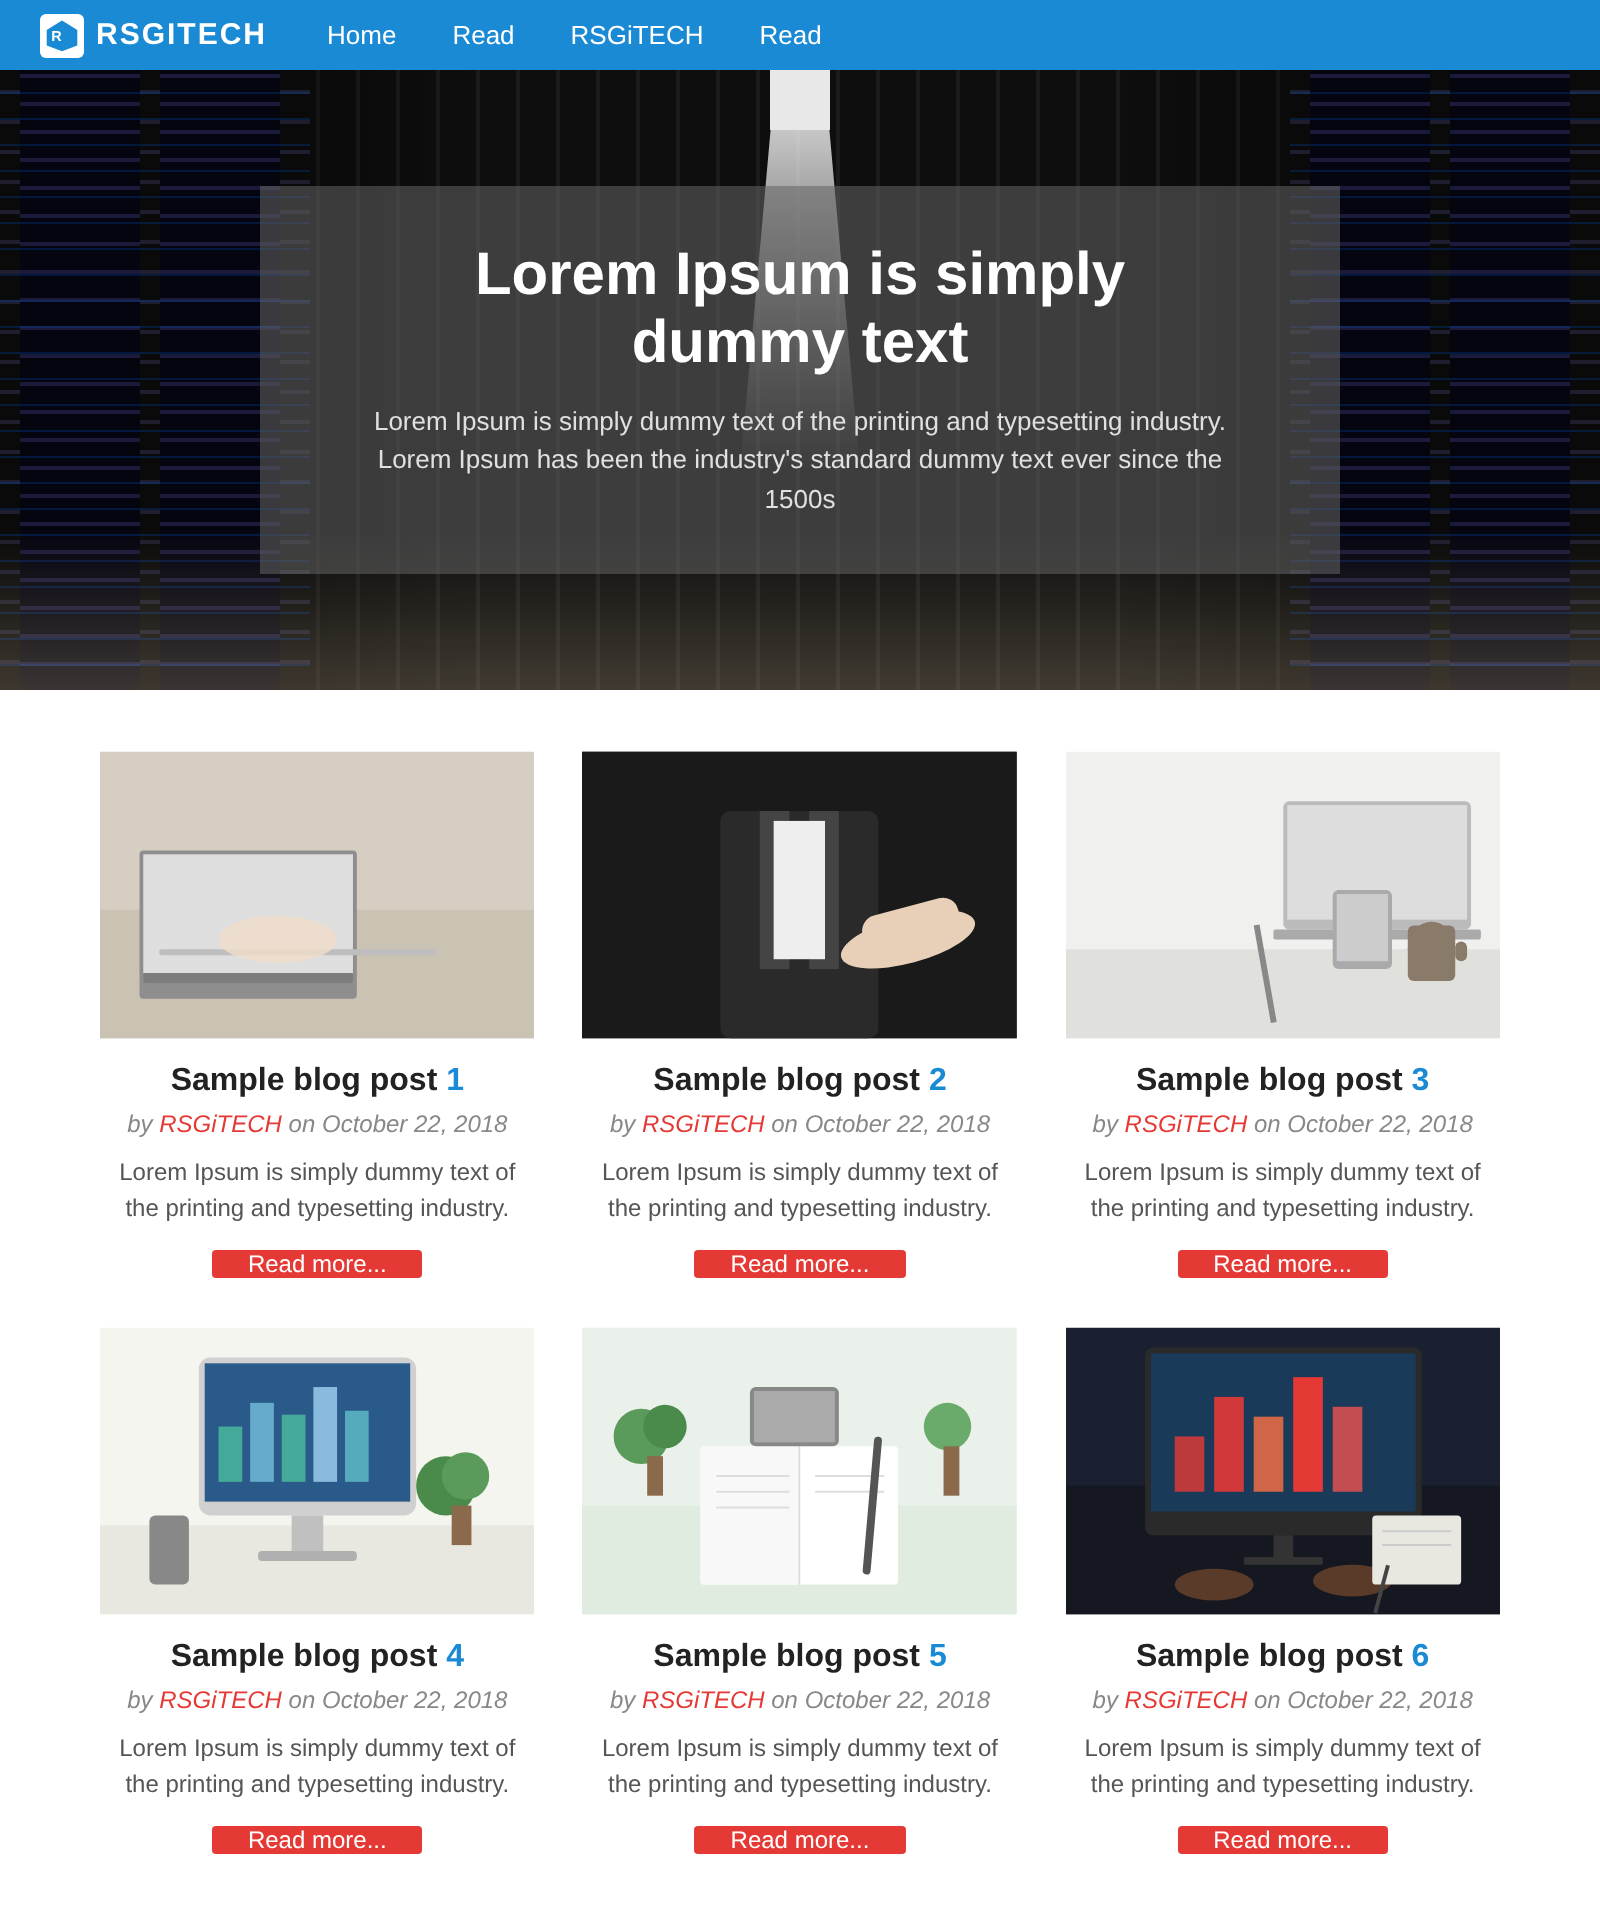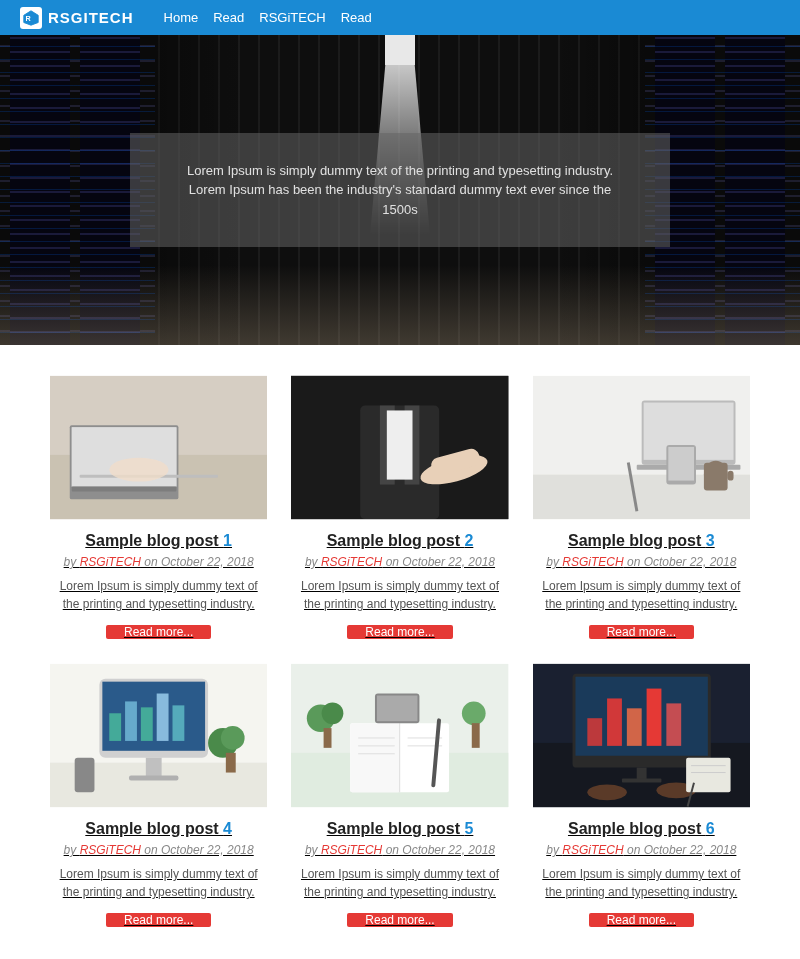--- a/index.html
+++ b/index.html
@@ -29,21 +29,21 @@
       height: 22px;
       background: #fff;
       border-radius: 3px;
       display: flex;
       align-items: center;
       justify-content: center;
     }
     .brand-icon svg { width: 18px; height: 18px; }
     .nav-links {
       display: flex;
-      gap: 15px;
+      gap: 28px;
       margin-left: 10px;
     }
     .nav-link {
       color: #fff;
       text-decoration: none;
       font-size: 13px;
       cursor: pointer;
     }
 
     
@@ -108,21 +108,20 @@
     }
     .blog-grid {
       display: grid;
       grid-template-columns: repeat(3, 1fr);
       gap: 24px;
     }
     .blog-card {
       display: flex;
       flex-direction: column;
       align-items: center;
-      text-decoration: underline;
     }
 
     
     .blog-img-wrap {
       width: 100%;
       height: 145px;
       margin-bottom: 12px;
       overflow: hidden;
       position: relative;
     }
@@ -207,20 +206,21 @@
     <div style="position:absolute;inset:0;background:repeating-linear-gradient(0deg,transparent 0px,transparent 12px,rgba(0,80,200,0.25) 12px,rgba(0,80,200,0.25) 13px);"></div>
   </div>
 
   <div class="hero-ceiling-light"></div>
 
   <div style="position:absolute;top:0;left:50%;transform:translateX(-50%);width:30px;height:30px;background:#e8e8e8;z-index:5;"></div>
 
   <div class="hero-floor"></div>
 
   <div class="hero-content">
+    <h1 class="hero-title">Lorem Ipsum is simply dummy text</h1>
     <p class="hero-subtitle">Lorem Ipsum is simply dummy text of the printing and typesetting industry. Lorem Ipsum has been the industry's standard dummy text ever since the 1500s</p>
   </div>
 </section>
 
 <section class="blog-section">
   <div class="blog-grid">
 
     <div class="blog-card">
       <div class="blog-img-wrap">
         <svg viewBox="0 0 220 145" xmlns="http://www.w3.org/2000/svg">

